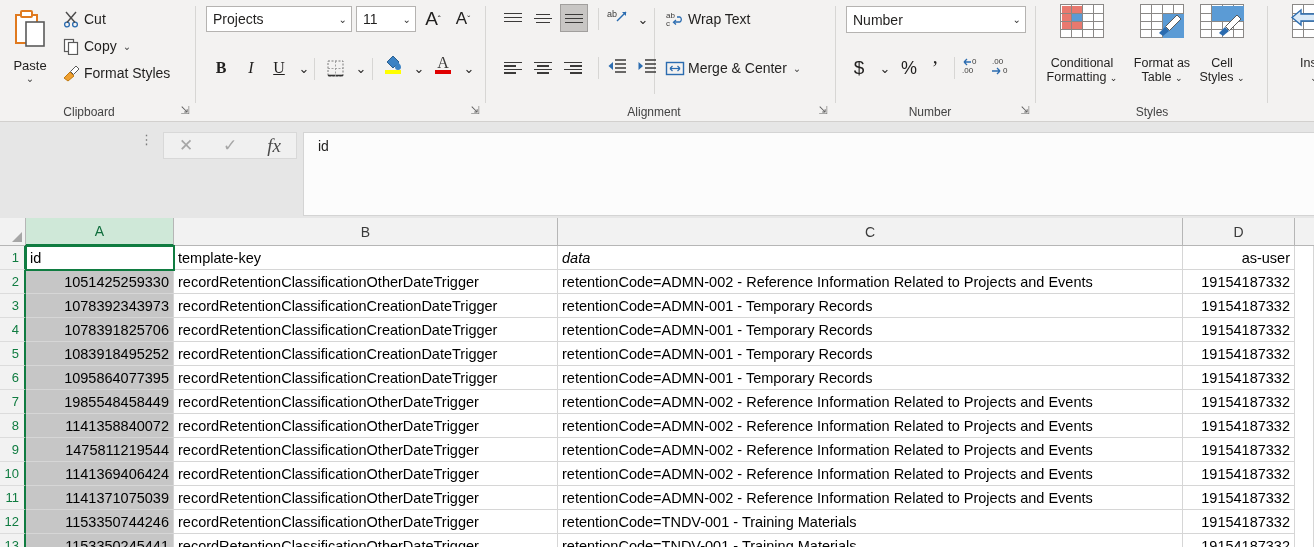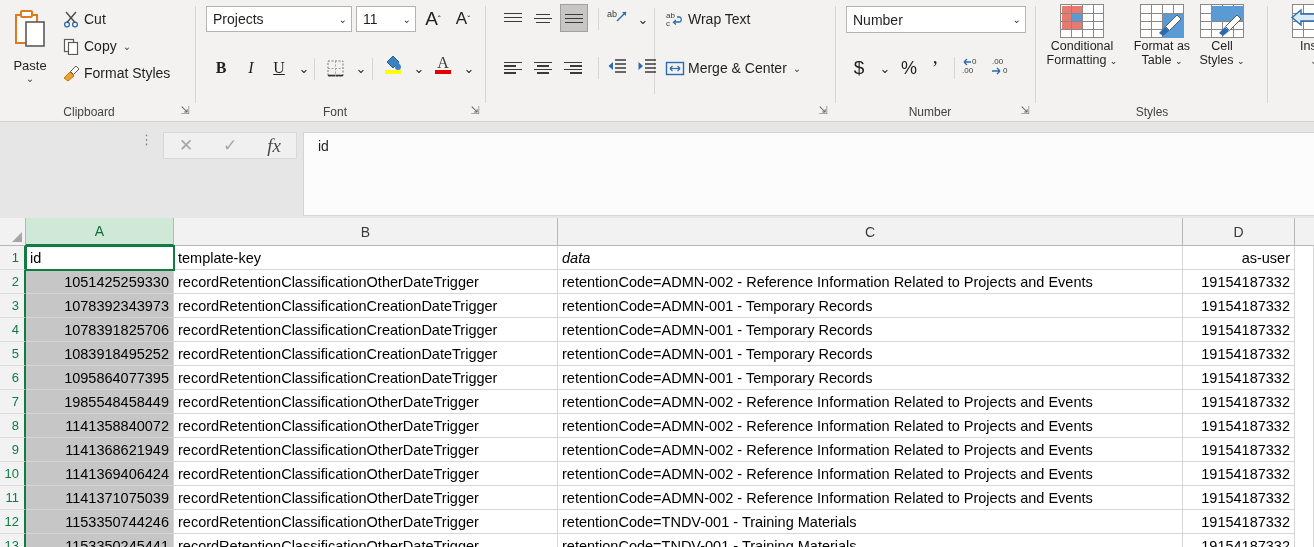--- a/index.html
+++ b/index.html
@@ -63,21 +63,21 @@
   .alignicon { width:18px; height:13px; position:relative; }
   .alignicon i { position:absolute; height:1.6px; background:#3b3a39; left:0; display:block;}
   
   .numbtn { position:absolute; display:flex; align-items:center; justify-content:center;
             height:26px; font-size:16px; color:#201f1e; }
 
   
   .style-btn {
     position:absolute; top:4px; width:80px; height:92px; text-align:center;
   }
-  .style-btn .slabel { font-size:12.5px; color:#201f1e; line-height:14px; margin-top:1px;}
+  .style-btn .slabel { font-size:12.5px; color:#201f1e; line-height:14px; margin-top:18px;}
   .minigrid { margin:0 auto; position:relative; width:44px; height:34px;
               border:1px solid #8a8886; background:#fff; }
   .minigrid .vl { position:absolute; top:0; bottom:0; width:1px; background:#8a8886; }
   .minigrid .hl { position:absolute; left:0; right:0; height:1px; background:#8a8886; }
 
   
   .fbar { position:absolute; left:0; top:122px; width:1314px; height:96px; background:#e6e6e6; }
   .namebox {
     position:absolute; left:4px; top:10px; width:120px; height:26px;
     background:#fff; border:1px solid #c8c6c4; font-size:14px; color:#201f1e;
@@ -241,21 +241,20 @@
     <div class="tbtn" style="left:234px; top:53px;">
       <span>
         <svg width="20" height="22" viewBox="0 0 20 22">
           <text x="10" y="15" font-size="16" text-anchor="middle" fill="#3b3a39" font-family="Liberation Serif, serif">A</text>
           <rect x="2" y="17" width="16" height="4" fill="#e00000"></rect>
         </svg>
       </span>
     </div>
     <div class="tbtn small" style="left:260px; top:55px;">⌄</div>
 
-    <div class="rgroup-label" style="left:0; width:278px;">Font</div>
     <div class="dlg-launch" style="left:272px;">⇲</div>
     <div class="rgroup-sep" style="right:0;"></div>
   </div>
 
   <div class="rgroup" id="g-align" style="left:486px; width:350px;">
 
     <div class="tbtn" style="left:14px; top:6px;">
       <span class="alignicon">
         <i style="top:0;width:18px"></i>
           <i style="top:4px;width:18px"></i>
@@ -355,20 +354,21 @@
           <rect x="1.5" y="2.5" width="17" height="12" fill="none" stroke="#2b6cb0" stroke-width="1.4"></rect>
           <line x1="5" y1="8.5" x2="15" y2="8.5" stroke="#2b6cb0" stroke-width="1.2"></line>
           <path d="M5 8.5 L7.5 6 M5 8.5 L7.5 11" stroke="#2b6cb0" stroke-width="1.2" fill="none"></path>
           <path d="M15 8.5 L12.5 6 M15 8.5 L12.5 11" stroke="#2b6cb0" stroke-width="1.2" fill="none"></path>
         </svg>
       </span>
       <span>Merge &amp; Center</span>
       <span class="caret">⌄</span>
     </div>
 
+    <div class="rgroup-label" style="left:0; width:336px;">Alignment</div>
     <div class="dlg-launch" style="left:330px;">⇲</div>
     <div class="rgroup-sep" style="right:0;"></div>
   </div>
 
   <div class="rgroup" id="g-number" style="left:836px; width:200px;">
     <div class="combo" style="left:10px; top:6px; width:180px; height:27px;">
       <span class="cv">Number</span>
       <span class="cc">⌄</span>
     </div>
     <div class="numbtn" style="left:12px; top:55px; width:22px; font-size:19px;">
@@ -638,21 +638,21 @@
       <div class="cell" style="left: 558px; top: 196px; width: 625px;">
         <span>retentionCode=ADMN-002 - Reference Information Related to Projects and Events</span>
       </div>
       <div class="cell num" style="left: 1183px; top: 196px; width: 112px;">
         <span>19154187332</span>
       </div>
       <div class="rowhead sel" style="top: 220px;">
         <span>9</span>
       </div>
       <div class="cell num selcol" style="left: 26px; top: 220px; width: 148px;">
-        <span>1141368621949</span>
+        <span>1475811219544</span>
       </div>
       <div class="cell" style="left: 174px; top: 220px; width: 384px;">
         <span>recordRetentionClassificationOtherDateTrigger</span>
       </div>
       <div class="cell" style="left: 558px; top: 220px; width: 625px;">
         <span>retentionCode=ADMN-002 - Reference Information Related to Projects and Events</span>
       </div>
       <div class="cell num" style="left: 1183px; top: 220px; width: 112px;">
         <span>19154187332</span>
       </div>

